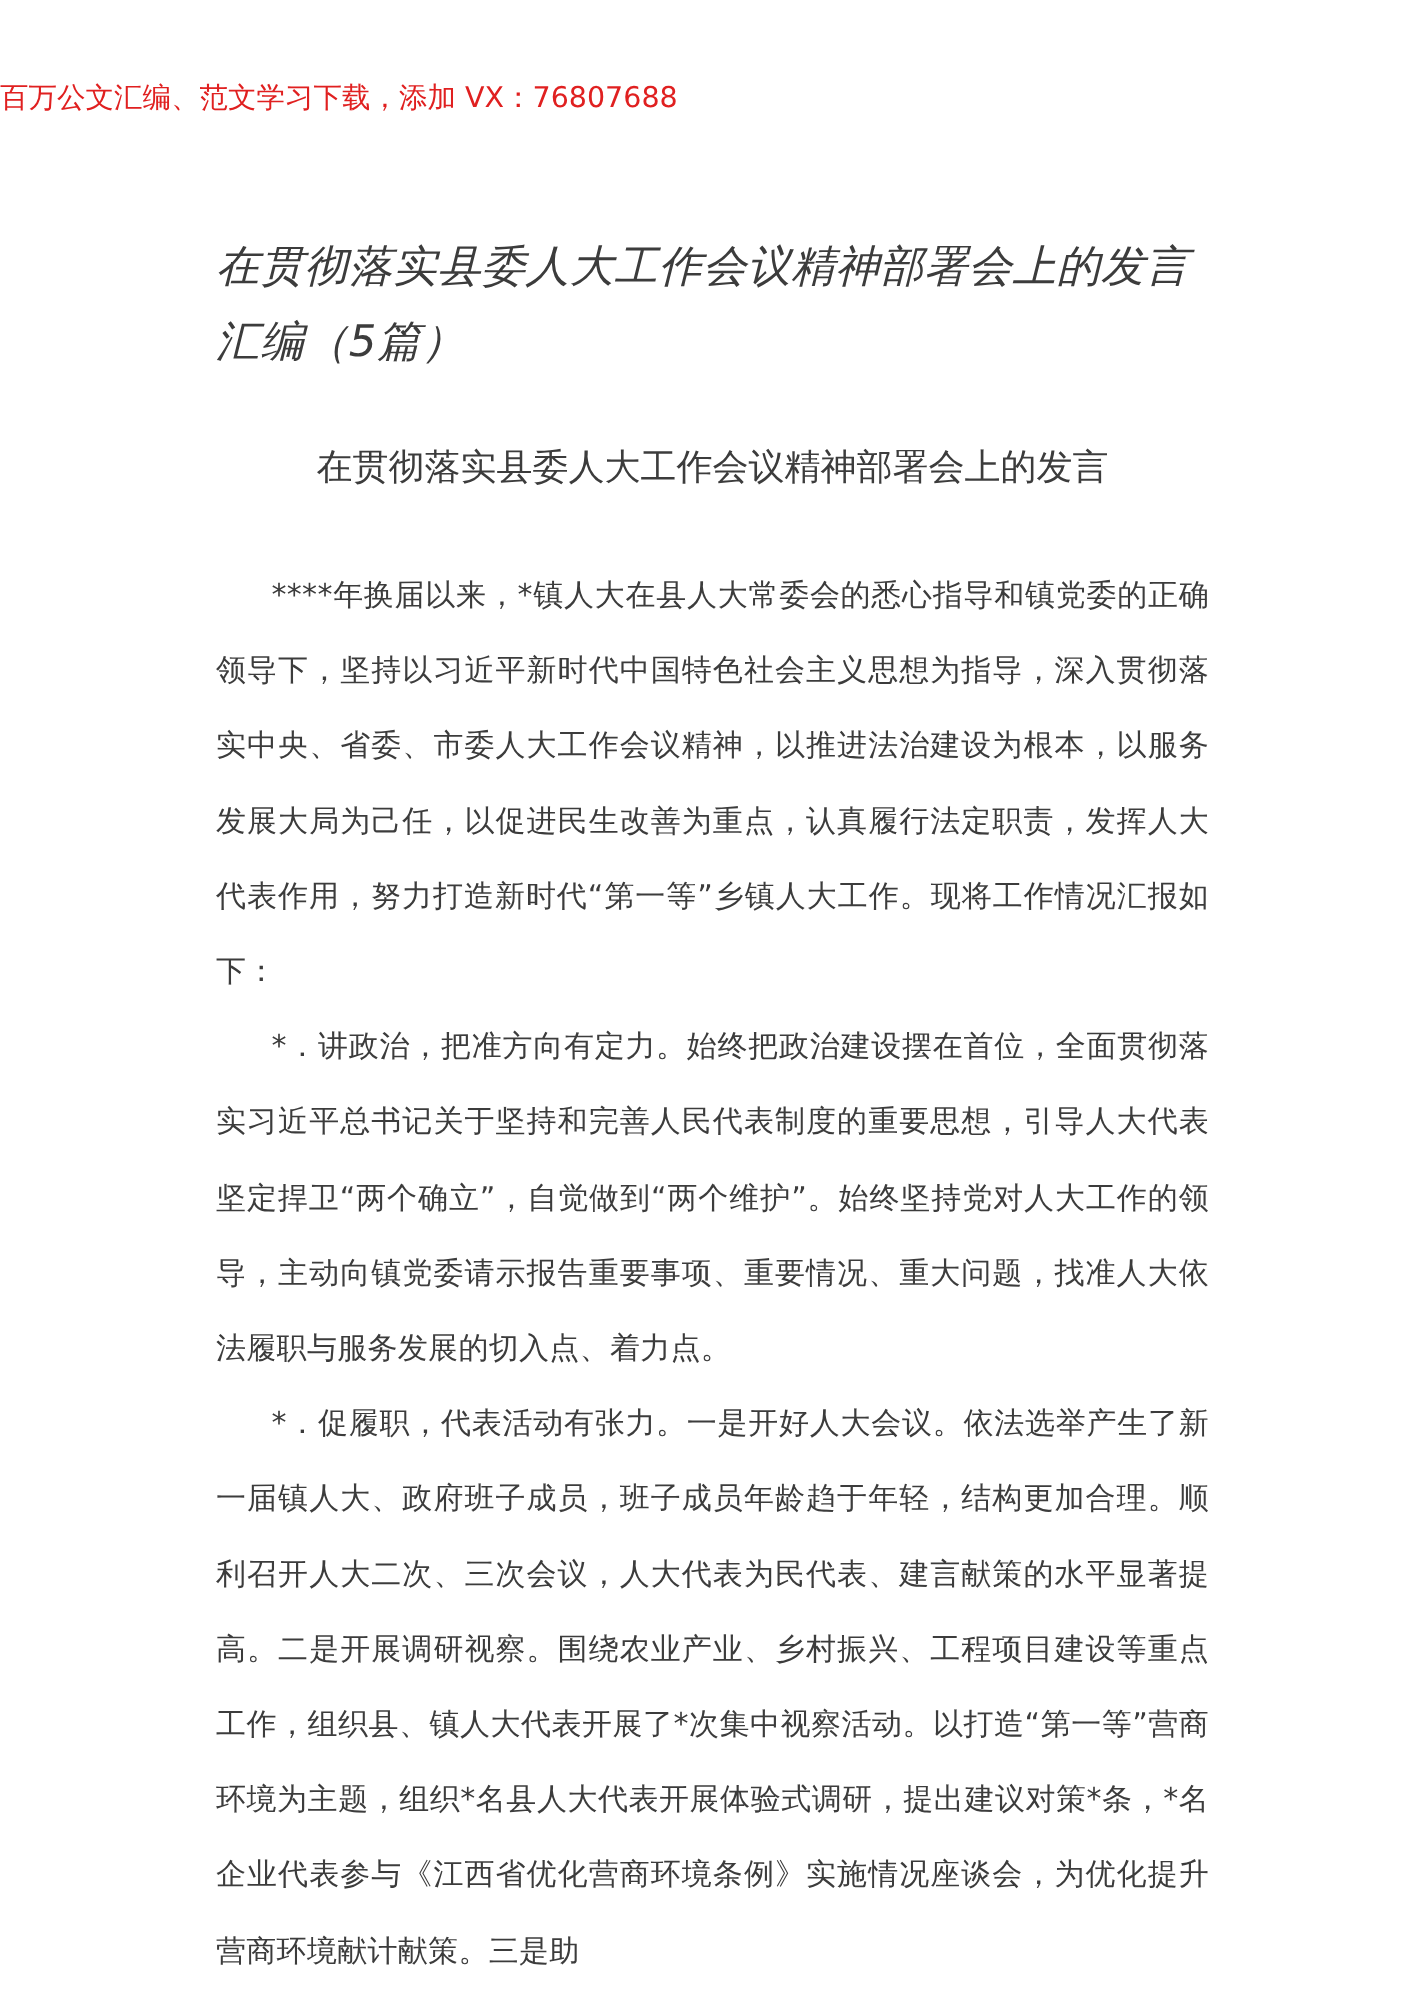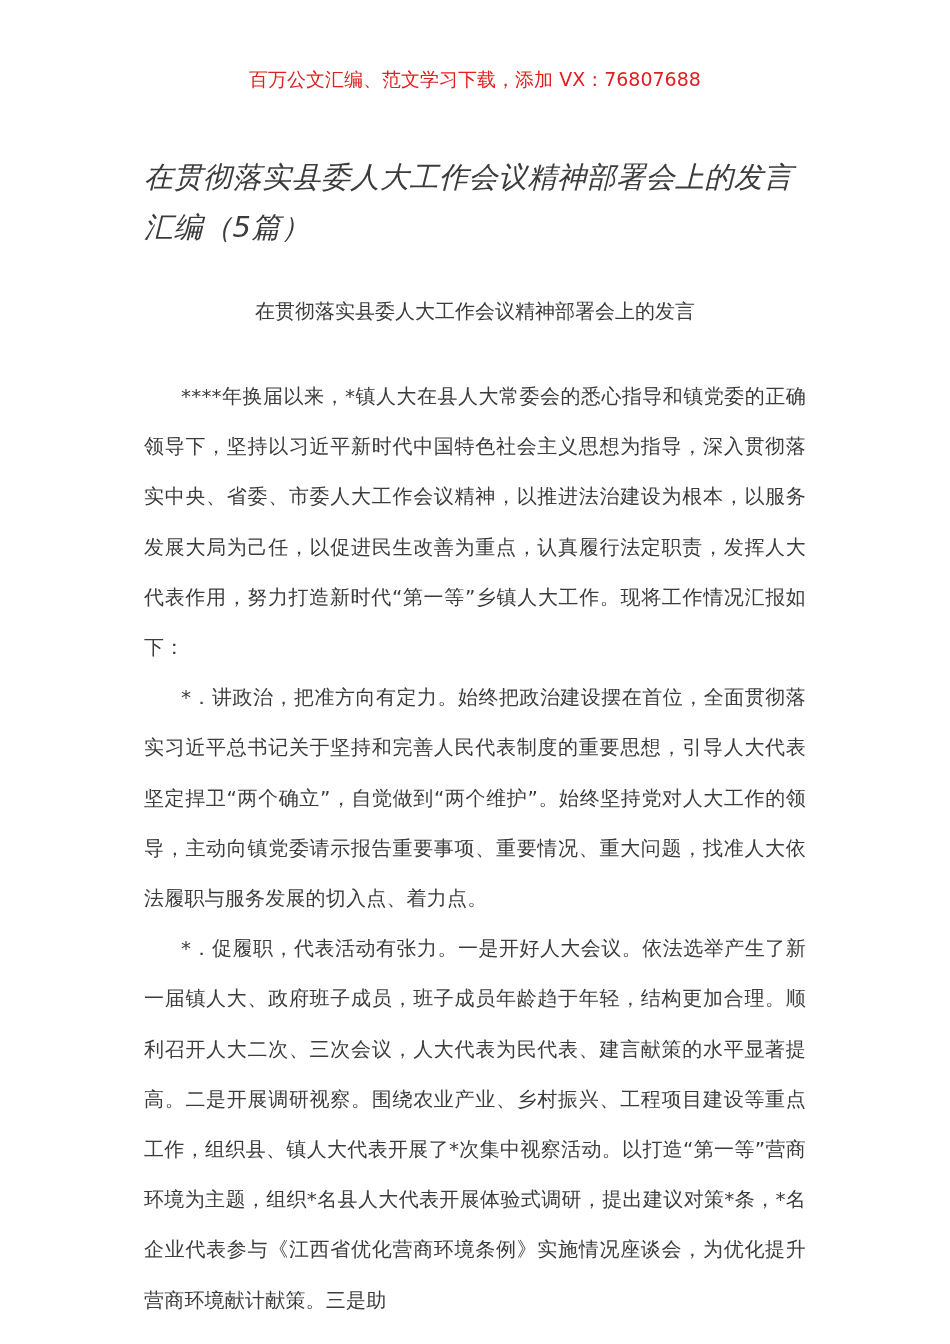--- a/index.html
+++ b/index.html
@@ -16,24 +16,24 @@
       color: #3a3a3a;
     }
     .page {
       position: absolute;
       left: 0; top: 0;
       width: 950px;
       height: 1344px;
     }
     .header-banner {
       position: absolute;
-      top: 64px;
+      top: 50px;
       left: 0;
       width: 950px;
-      text-align: center;
+      text-align: left;
       font-size: 19px;
       line-height: 30px;
       color: #e02020;
       letter-spacing: 0px;
     }
     .doc-title {
       position: absolute;
       top: 152px;
       left: 144px;
       width: 670px;
@@ -42,21 +42,21 @@
       color: #3c3c3c;
       letter-spacing: 0.5px;
       font-style: italic;
     }
     .sub-title {
       position: absolute;
       top: 296px;
       left: 0;
       width: 950px;
       text-align: center;
-      font-size: 20px;
+      font-size: 24px;
       line-height: 30px;
       color: #3c3c3c;
     }
     .body-text {
       position: absolute;
       top: 371px;
       left: 144px;
       width: 662px;
     }
     .para {

